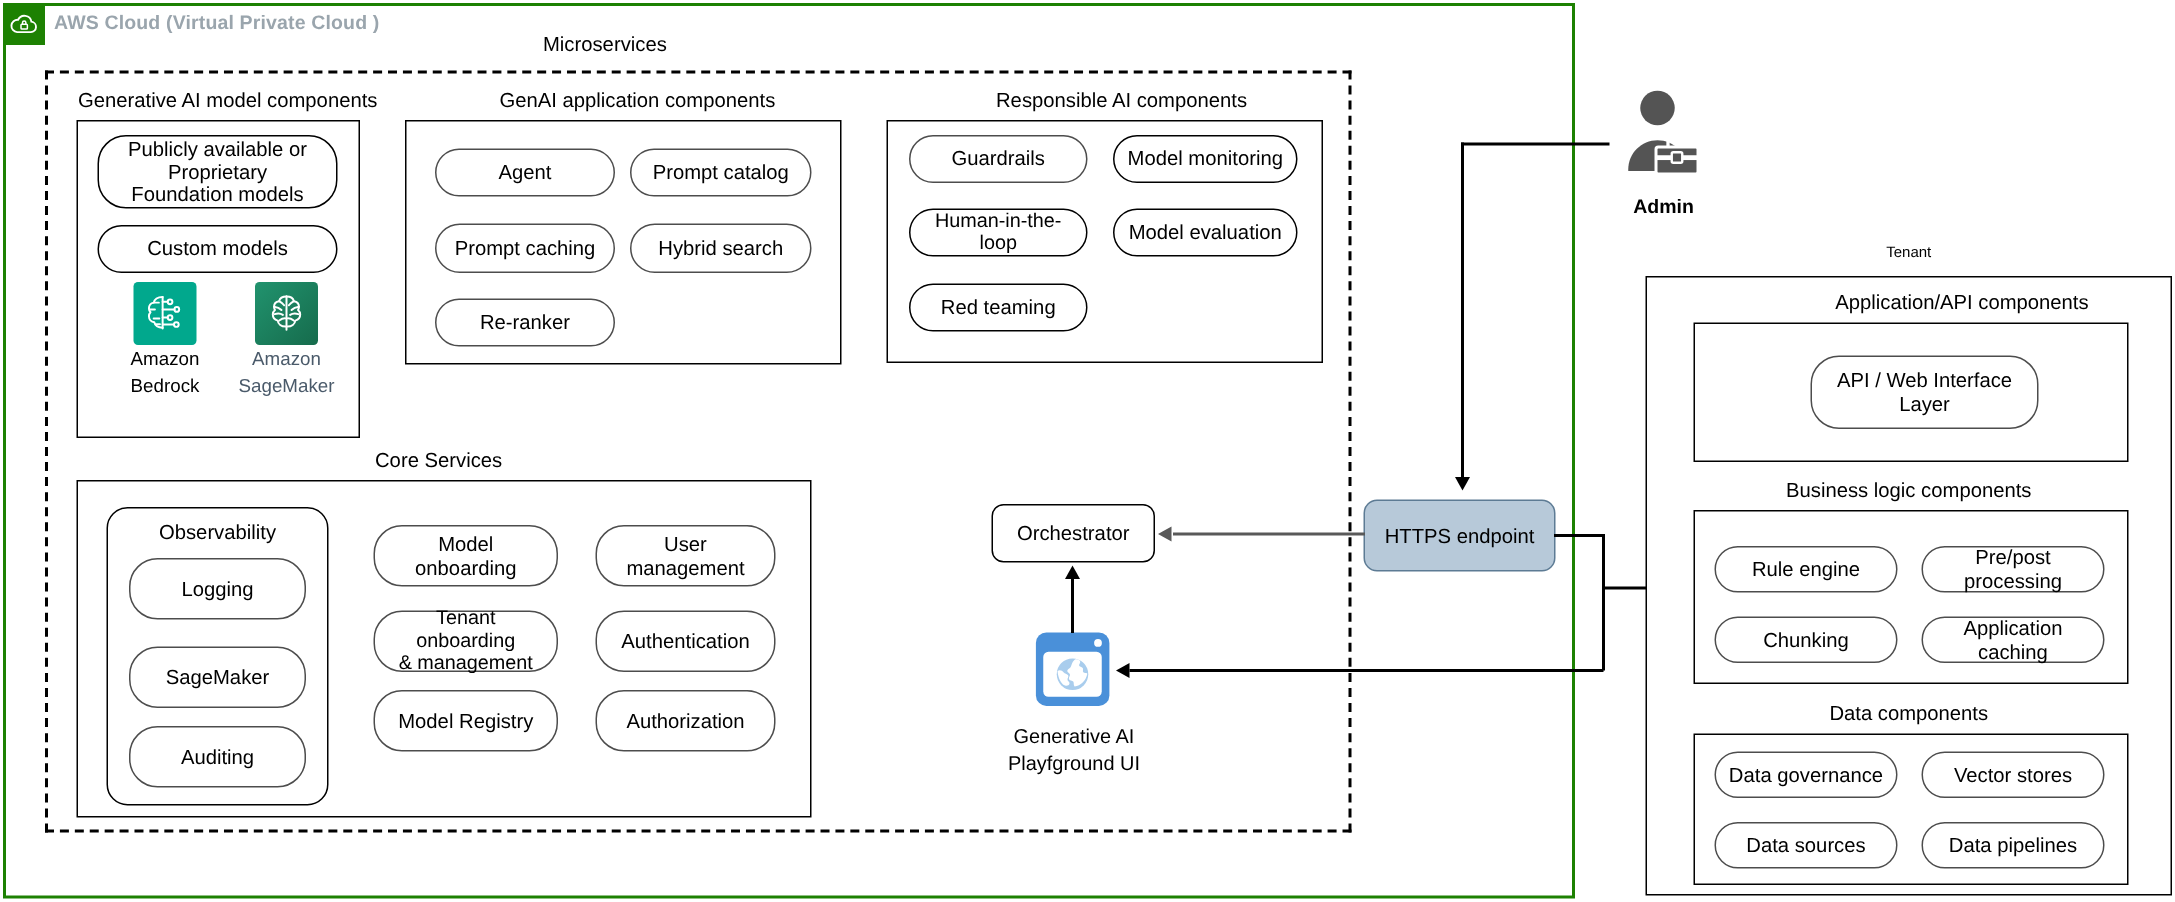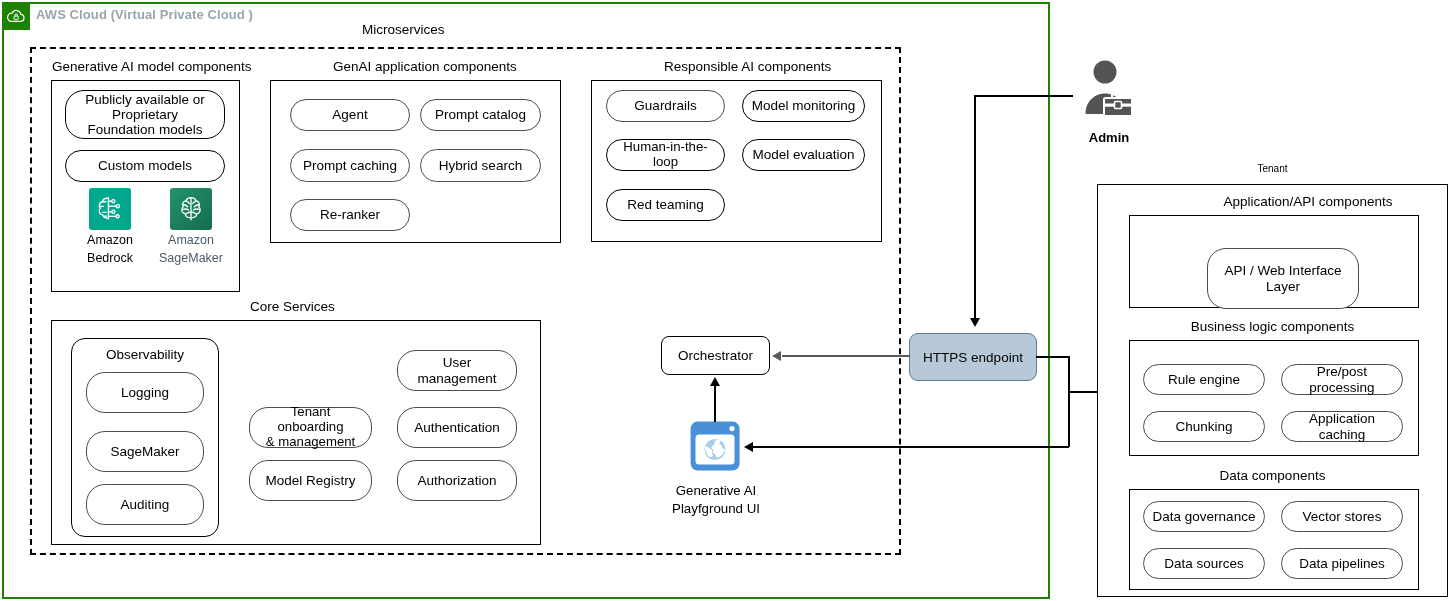--- a/index.html
+++ b/index.html
@@ -238,20 +238,21 @@
   <div class="abs sec-label" style="left:250px; top:299px;">Core Services</div>
   <div class="abs panel" style="left:51px; top:320px; width:490px; height:225px;"></div>
 
   <div class="abs" id="observability-panel" style="left:71px; top:338px; width:148px; height:199px;">
     <div id="observability-title">Observability</div>
   </div>
   <div class="abs chip" style="left:86px; top:372px; width:118px; height:41px;">Logging</div>
   <div class="abs chip" style="left:86px; top:431px; width:118px; height:41px;">SageMaker</div>
   <div class="abs chip" style="left:86px; top:484px; width:118px; height:41px;">Auditing</div>
 
+  <div class="abs chip" style="left:249px; top:350px; width:123px; height:41px;">Model onboarding</div>
   <div class="abs chip tight" style="left:249px; top:407px; width:123px; height:41px; white-space:pre-line;">Tenant onboarding
 &amp; management</div>
   <div class="abs chip" style="left:249px; top:460px; width:123px; height:41px;">Model Registry</div>
 
   <div class="abs chip" style="left:397px; top:350px; width:120px; height:41px;">User management</div>
   <div class="abs chip" style="left:397px; top:407px; width:120px; height:41px;">Authentication</div>
   <div class="abs chip" style="left:397px; top:460px; width:120px; height:41px;">Authorization</div>
 
   <div class="abs" id="orchestrator">Orchestrator</div>
 
@@ -288,21 +289,21 @@
       </g>
     </svg>
   </div>
   <div class="abs" id="admin-label">Admin</div>
 
   <div class="abs" id="tenant-label">Tenant</div>
   <div class="abs" id="tenant-box"></div>
 
   <div class="abs sec-label" style="left:1097px; top:194px; width:422px; text-align:center;">Application/API components</div>
   <div class="abs panel" style="left:1129px; top:215px; width:290px; height:93px;"></div>
-  <div class="abs chip" style="left:1207px; top:248px; width:152px; height:61px; white-space:pre-line;">API / Web Interface
+  <div class="abs chip" style="left:1207px; top:237px; width:152px; height:49px; white-space:pre-line;">API / Web Interface
 Layer</div>
 
   <div class="abs sec-label" style="left:1097px; top:319px; width:351px; text-align:center;">Business logic components</div>
   <div class="abs panel" style="left:1129px; top:340px; width:290px; height:116px;"></div>
   <div class="abs chip" style="left:1143px; top:364px; width:122px; height:31px;">Rule engine</div>
   <div class="abs chip" style="left:1281px; top:364px; width:122px; height:31px; white-space:pre-line;">Pre/post
 processing</div>
   <div class="abs chip" style="left:1143px; top:411px; width:122px; height:31px;">Chunking</div>
   <div class="abs chip" style="left:1281px; top:411px; width:122px; height:31px; white-space:pre-line;">Application
 caching</div>

